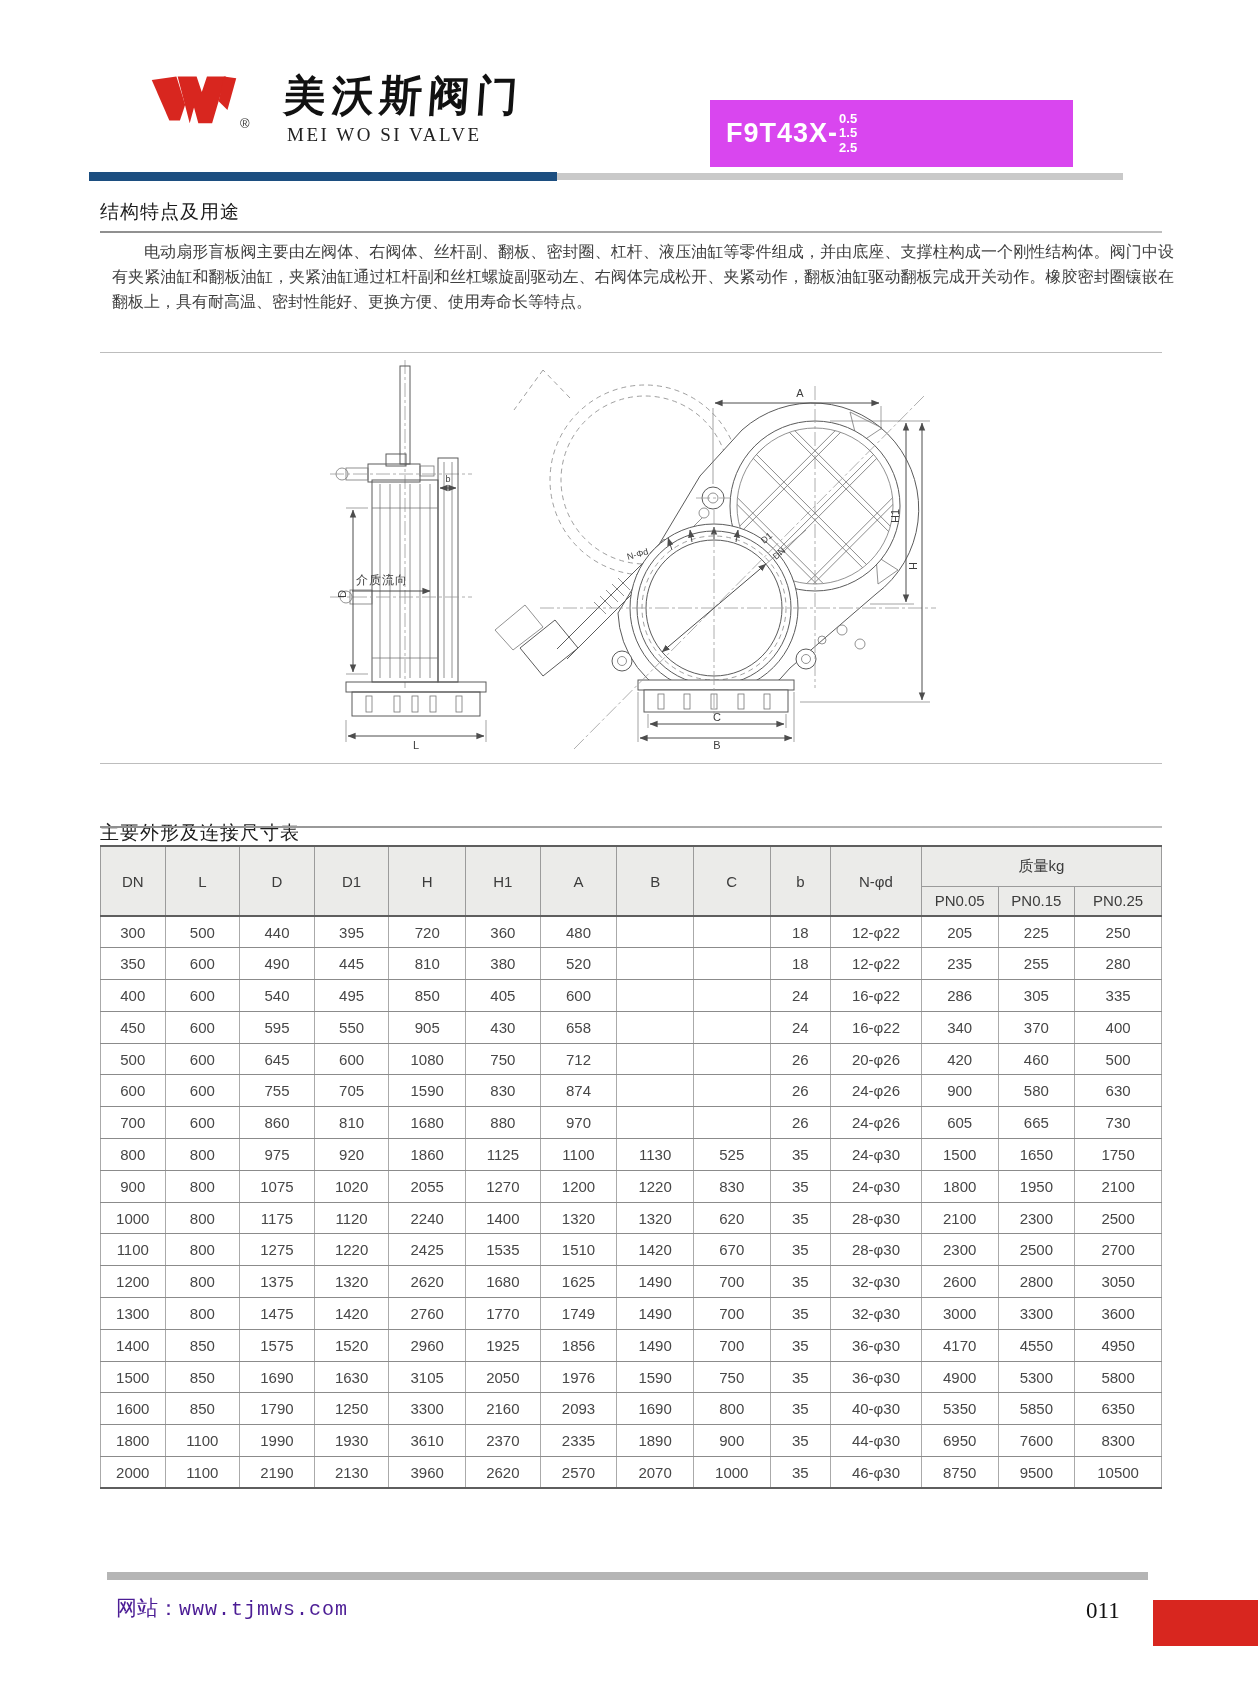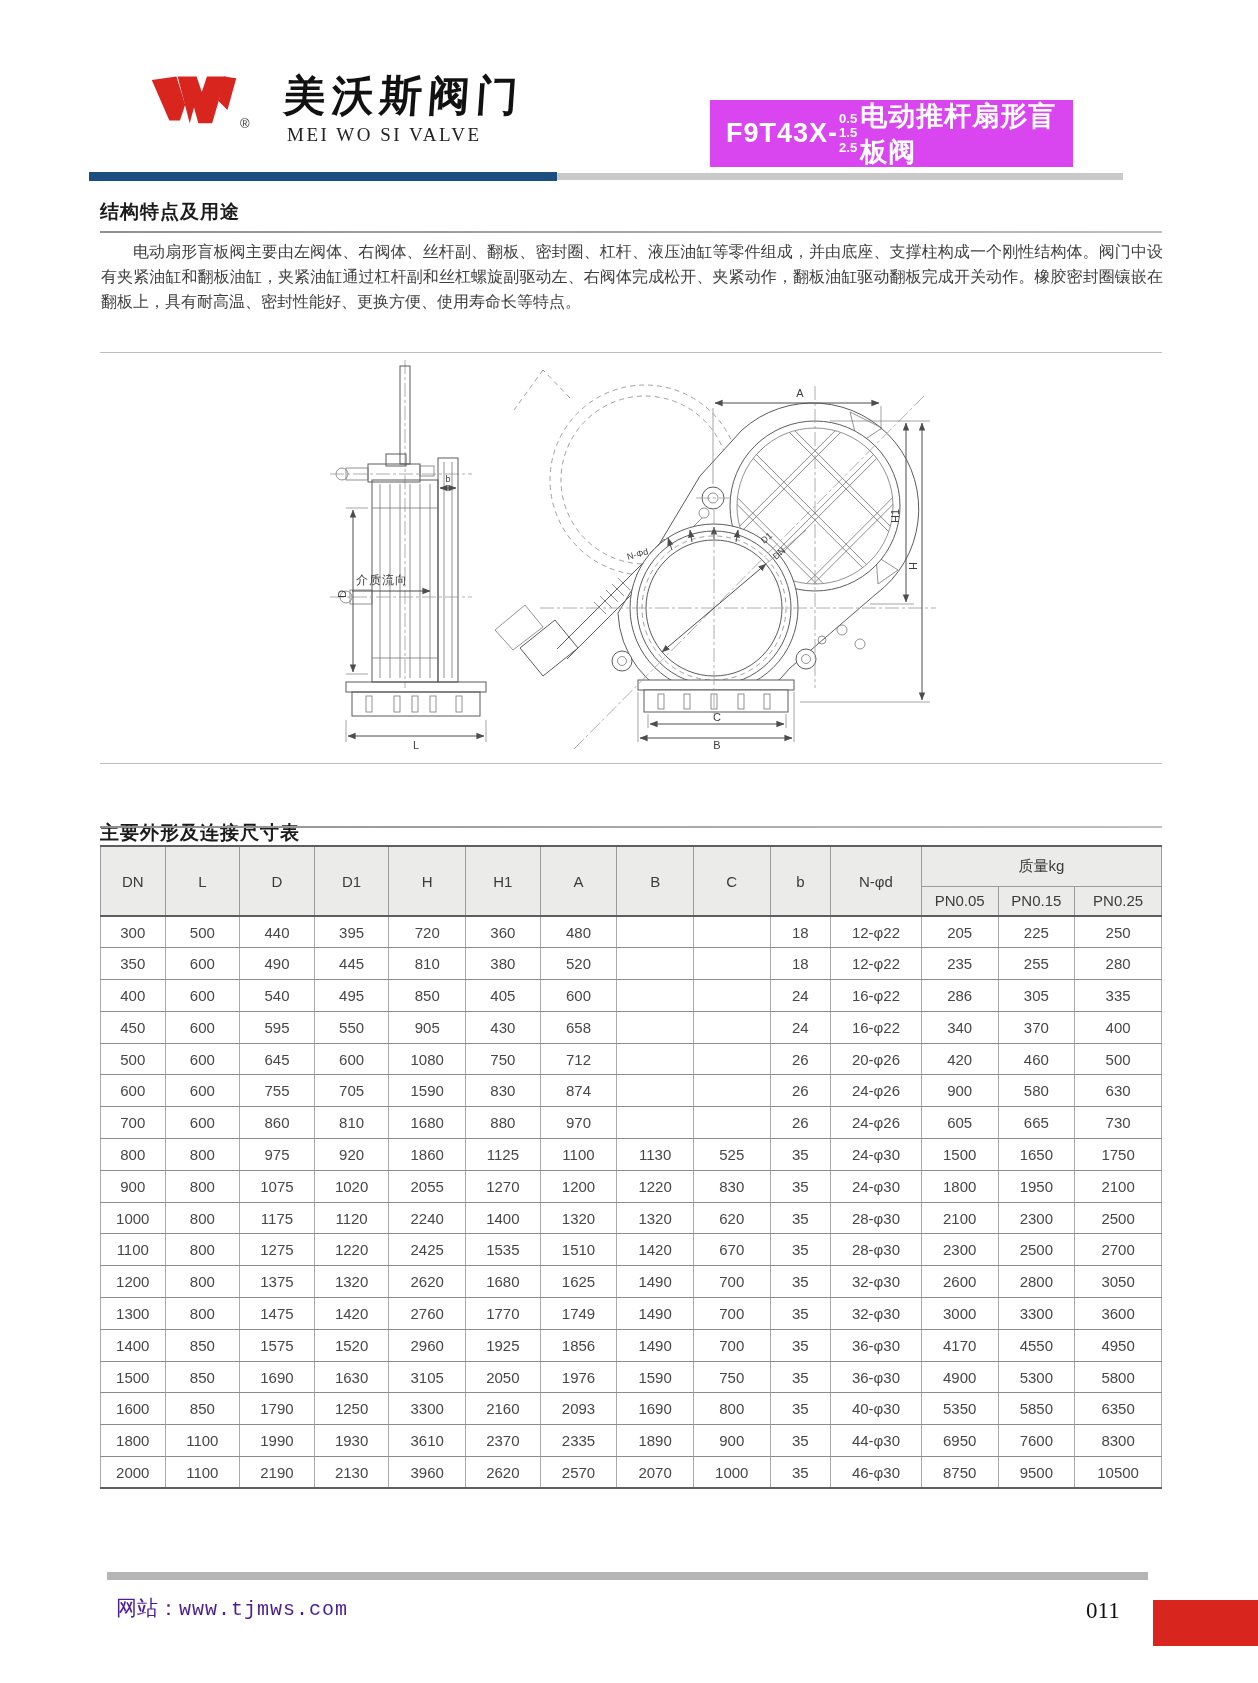--- a/index.html
+++ b/index.html
@@ -13,23 +13,23 @@
   .logo-cn { position:absolute; left:284px; top:68px; font-size:42px; font-weight:bold; letter-spacing:6px; color:#111; transform:skewX(-4deg); }
   .logo-en { position:absolute; left:287px; top:124px; font-size:19px; letter-spacing:2.5px; color:#222; font-family:"Liberation Serif","DejaVu Serif",serif; }
   .title-bar { position:absolute; left:710px; top:100px; width:363px; height:67px; background:#d946ef; color:#fff; display:flex; align-items:center; padding-left:16px; }
   .title-prefix { font-size:27px; font-weight:bold; letter-spacing:1px; }
   .title-stack { display:flex; flex-direction:column; font-size:13px; line-height:1.08; margin:0 3px 0 1px; font-weight:bold; }
   .title-name { font-size:27px; font-weight:bold; letter-spacing:1px; }
   .rule-navy { position:absolute; left:89px; top:172px; width:468px; height:9px; background:#1c4e80; }
   .rule-gray { position:absolute; left:557px; top:173px; width:566px; height:7px; background:#c9c9c9; }
 
   
-  .sec-title { position:absolute; left:100px; font-size:19px; font-weight:bold; color:#1b1b1b; letter-spacing:1px; }
+  .sec-title { position:absolute; left:100px; font-size:19px; font-weight:normal; color:#1b1b1b; letter-spacing:1px; }
   .sec-rule { position:absolute; left:100px; width:1062px; height:2px; background:linear-gradient(to right,#8f8f8f,#bfbfbf); }
-  .body-text { position:absolute; left:101px; top:240px; width:1062px; font-size:16px; line-height:1.56; color:#3f3f3f; text-align:justify; }
+  .body-text { position:absolute; left:112px; top:240px; width:1062px; font-size:16px; line-height:1.56; color:#3f3f3f; text-align:justify; }
   .body-text p { text-indent:2em; }
   .divider { position:absolute; left:100px; width:1062px; height:1px; background:#bdbdbd; }
 
   
   .drawing { position:absolute; left:100px; top:358px; width:1062px; height:392px; }
   .ln  { stroke:#5b5b5b; stroke-width:1; fill:none; }
   .ln2 { stroke:#767676; stroke-width:.8; fill:none; }
   .fillw { fill:#ffffff; }
   .ghost { stroke:#949494; stroke-width:.9; stroke-dasharray:5 4; fill:none; }
   .cl { stroke:#9a9a9a; stroke-width:.8; stroke-dasharray:14 3 3 3; fill:none; }
@@ -75,21 +75,20 @@
     <div class="logo-cn">美沃斯阀门</div>
     <div class="logo-en">MEI WO SI VALVE</div>
 
     <div class="title-bar">
       <span class="title-prefix">F9T43X-</span>
       <span class="title-stack">
         <span>0.5</span>
         <span>1.5</span>
         <span>2.5</span>
       </span>
-      <span class="title-name">电动推杆扇形盲板阀</span>
     </div>
     <div class="rule-navy"></div>
     <div class="rule-gray"></div>
   </div>
 
   <div class="sec-title" style="top:199px;">结构特点及用途</div>
   <div class="sec-rule" style="top:231px;"></div>
   <div class="body-text">
     <p>电动扇形盲板阀主要由左阀体、右阀体、丝杆副、翻板、密封圈、杠杆、液压油缸等零件组成，并由底座、支撑柱构成一个刚性结构体。阀门中设有夹紧油缸和翻板油缸，夹紧油缸通过杠杆副和丝杠螺旋副驱动左、右阀体完成松开、夹紧动作，翻板油缸驱动翻板完成开关动作。橡胶密封圈镶嵌在翻板上，具有耐高温、密封性能好、更换方便、使用寿命长等特点。</p>
   </div>

